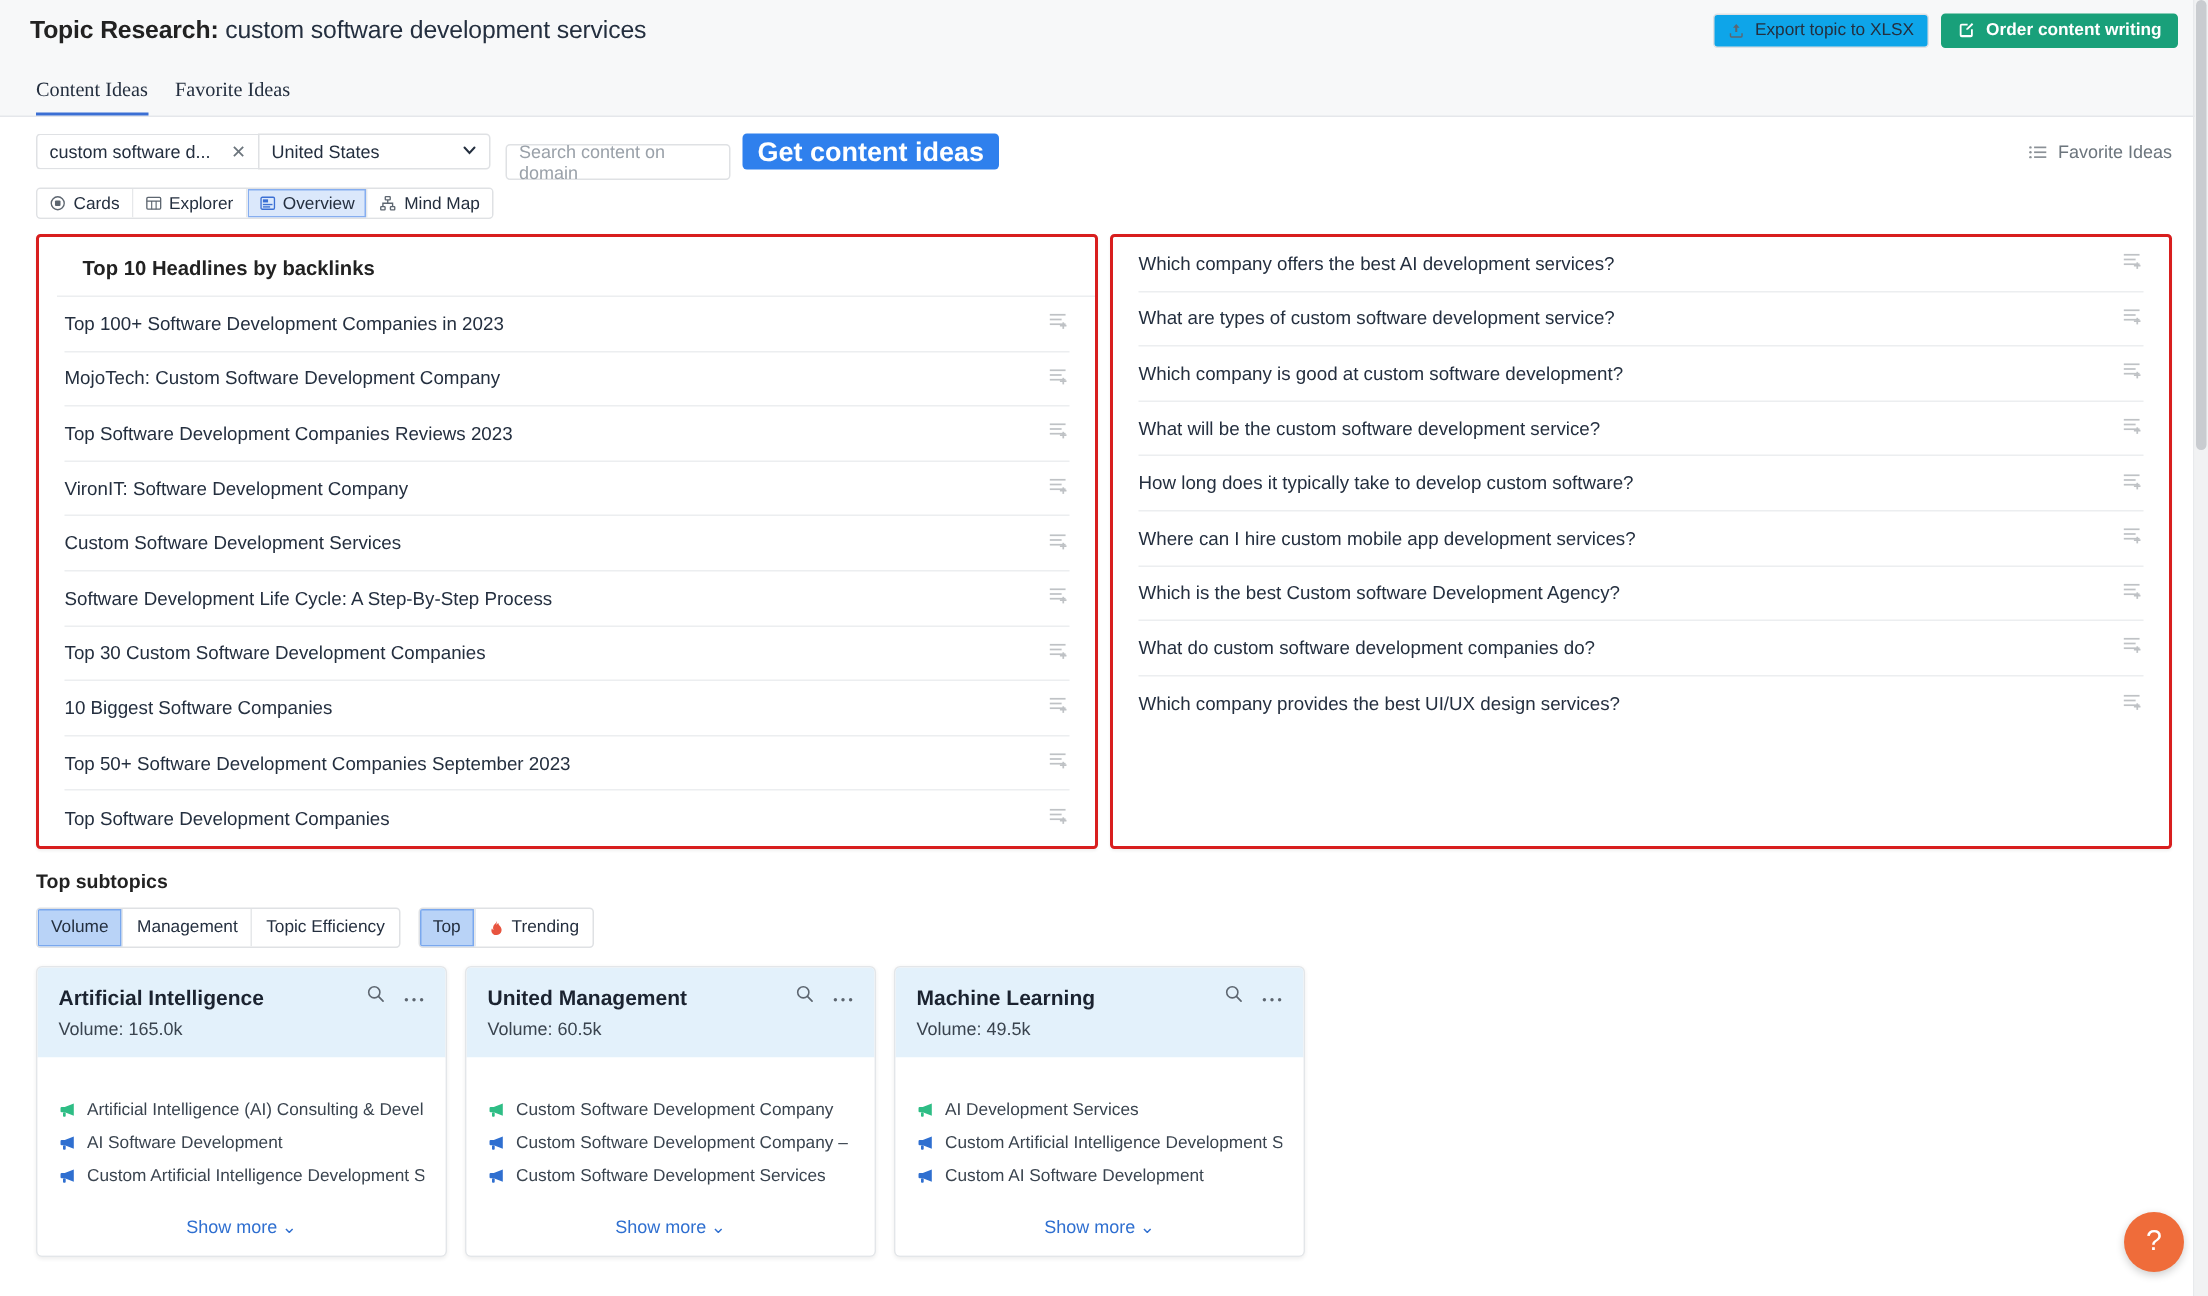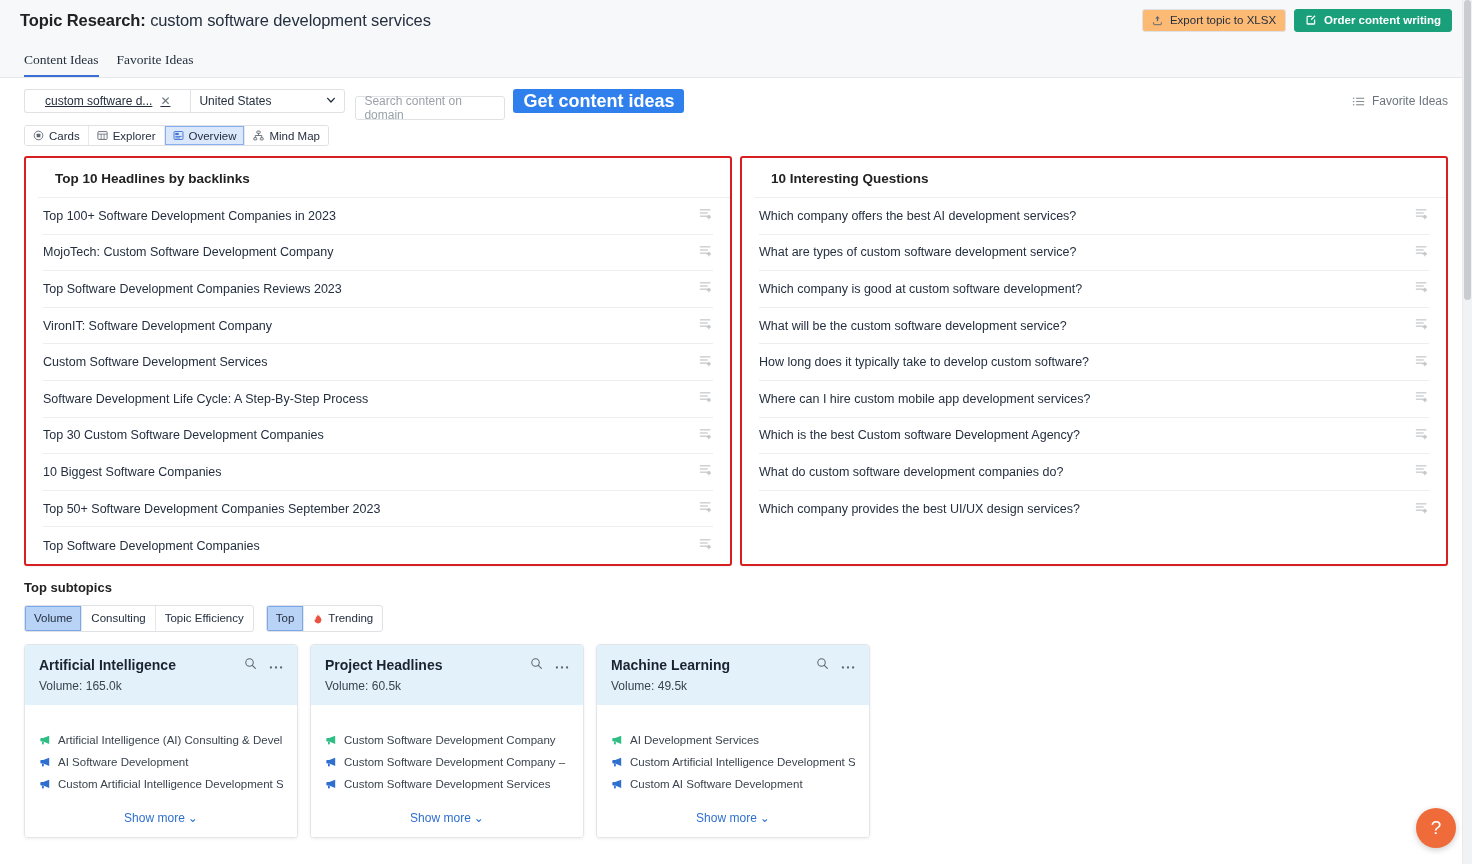--- a/index.html
+++ b/index.html
@@ -16,21 +16,21 @@
   .topbar {
     position: relative; height: 40px; background:#f7f8f9;
     display:flex; align-items:center; padding: 0 20px;
   }
   .page-title { font-size: 16.5px; font-weight: 700; color:#222; letter-spacing:-0.1px; }
   .page-title .kw { font-weight: 400; color:#242f3f; }
   .topbar-actions { margin-left:auto; display:flex; align-items:center; gap:8px; }
   .btn-export {
     display:flex; align-items:center; gap:7px;
     height:23px; padding: 0 9px; border:1px solid #dfe1e4; border-radius:3px;
-    background:#fdba74; font-size:11.5px; color:#242f3f; cursor:pointer;
+    background:#0ea5e9; font-size:11.5px; color:#242f3f; cursor:pointer;
   }
   .btn-order {
     display:flex; align-items:center; gap:7px;
     height:23px; padding: 0 10px; border:1px solid #1aa179; border-radius:3px;
     background:#19a07a; font-size:11.5px; font-weight:700; color:#ffffff; cursor:pointer;
   }
   .ico { display:inline-flex; align-items:center; justify-content:center; }
 
   
   .tabsbar {
@@ -46,21 +46,21 @@
   .tab.active { border-bottom-color:#3b6fd4; }
 
   
   .filterbar {
     height:38px; background:#ffffff; padding: 8px 24px 0 24px;
     display:flex; align-items:center;
   }
   .pill-input {
     display:flex; align-items:center; height:24px; border:1px solid #dfe1e4;
     border-right:none; border-radius:3px 0 0 3px; background:#fff;
-    padding: 0 20px; font-size:12px; color:#242f3f; min-width:148px; cursor:text;text-decoration:underline;
+    padding: 0 8px; font-size:12px; color:#242f3f; min-width:148px; cursor:text;
   }
   .pill-input .x { margin-left:auto; color:#6c757d; font-size:12px; cursor:pointer; padding-left:8px;}
   .select-geo {
     display:flex; align-items:center; height:24px; border:1px solid #dfe1e4;
     border-radius:0 3px 3px 0; background:#fff; padding: 0 8px;
     font-size:12px; color:#242f3f; min-width:155px; cursor:pointer;
   }
   .select-geo .caret { margin-left:auto; }
   .domain-input {
     height:24px; margin-left:10px; width:150px;
@@ -399,21 +399,20 @@
                   <rect x="1" y="9.8" width="12" height="1.3"></rect>
                   <rect x="10.6" y="9" width="1.3" height="5"></rect>
                   <rect x="8.7" y="10.9" width="5" height="1.3"></rect>
                 </g>
               </svg></span>
           </div>
         </div>
     </div>
 
     <div class="panel">
-      <div class="panel-head">10 Interesting Questions</div>
       <div class="panel-list" id="questions-list">
           <div class="row">
             <span class="label">Which company offers the best AI development services?</span>
             <span class="addicon"><svg width="14" height="14" viewBox="0 0 16 16">
                 <g fill="#8b9197">
                   <rect x="1" y="2.6" width="12" height="1.3"></rect>
                   <rect x="1" y="6.2" width="9" height="1.3"></rect>
                   <rect x="1" y="9.8" width="12" height="1.3"></rect>
                   <rect x="10.6" y="9" width="1.3" height="5"></rect>
                   <rect x="8.7" y="10.9" width="5" height="1.3"></rect>
@@ -522,21 +521,21 @@
   </div>
 
   <div class="subtopics">
     <h3>Top subtopics</h3>
     <div class="chips">
       <div class="chipgroup">
         <div class="chip active">
           <span>Volume</span>
         </div>
         <div class="chip">
-          <span>Consulting</span>
+          <span>Management</span>
         </div>
         <div class="chip">
           <span>Topic Efficiency</span>
         </div>
       </div>
       <div class="chipgroup">
         <div class="chip active">
           <span>Top</span>
         </div>
         <div class="chip">
@@ -598,21 +597,21 @@
                 </svg>
               </span>
               <span>Custom Artificial Intelligence Development S...</span>
             </div>
             <div class="show-more"><span>Show more</span><span class="cv">⌄</span></div>
           </div>
         </div>
         <div class="card">
           <div class="card-head">
             <div class="card-title-row">
-              <span class="card-title">Project Headlines</span>
+              <span class="card-title">United Management</span>
               <span class="card-head-icons">
                 <span><svg width="13" height="13" viewBox="0 0 16 16">
                     <circle cx="6.8" cy="6.8" r="4.6" fill="none" stroke="#5d6670" stroke-width="1.3"></circle>
                     <path d="M10.2 10.2 L14 14" stroke="#5d6670" stroke-width="1.4" stroke-linecap="round"></path>
                   </svg></span>
                 <span><svg width="14" height="5" viewBox="0 0 16 5">
                     <g fill="#5d6670">
                       <circle cx="2.2" cy="2.5" r="1.3"></circle>
                       <circle cx="8" cy="2.5" r="1.3"></circle>
                       <circle cx="13.8" cy="2.5" r="1.3"></circle>

